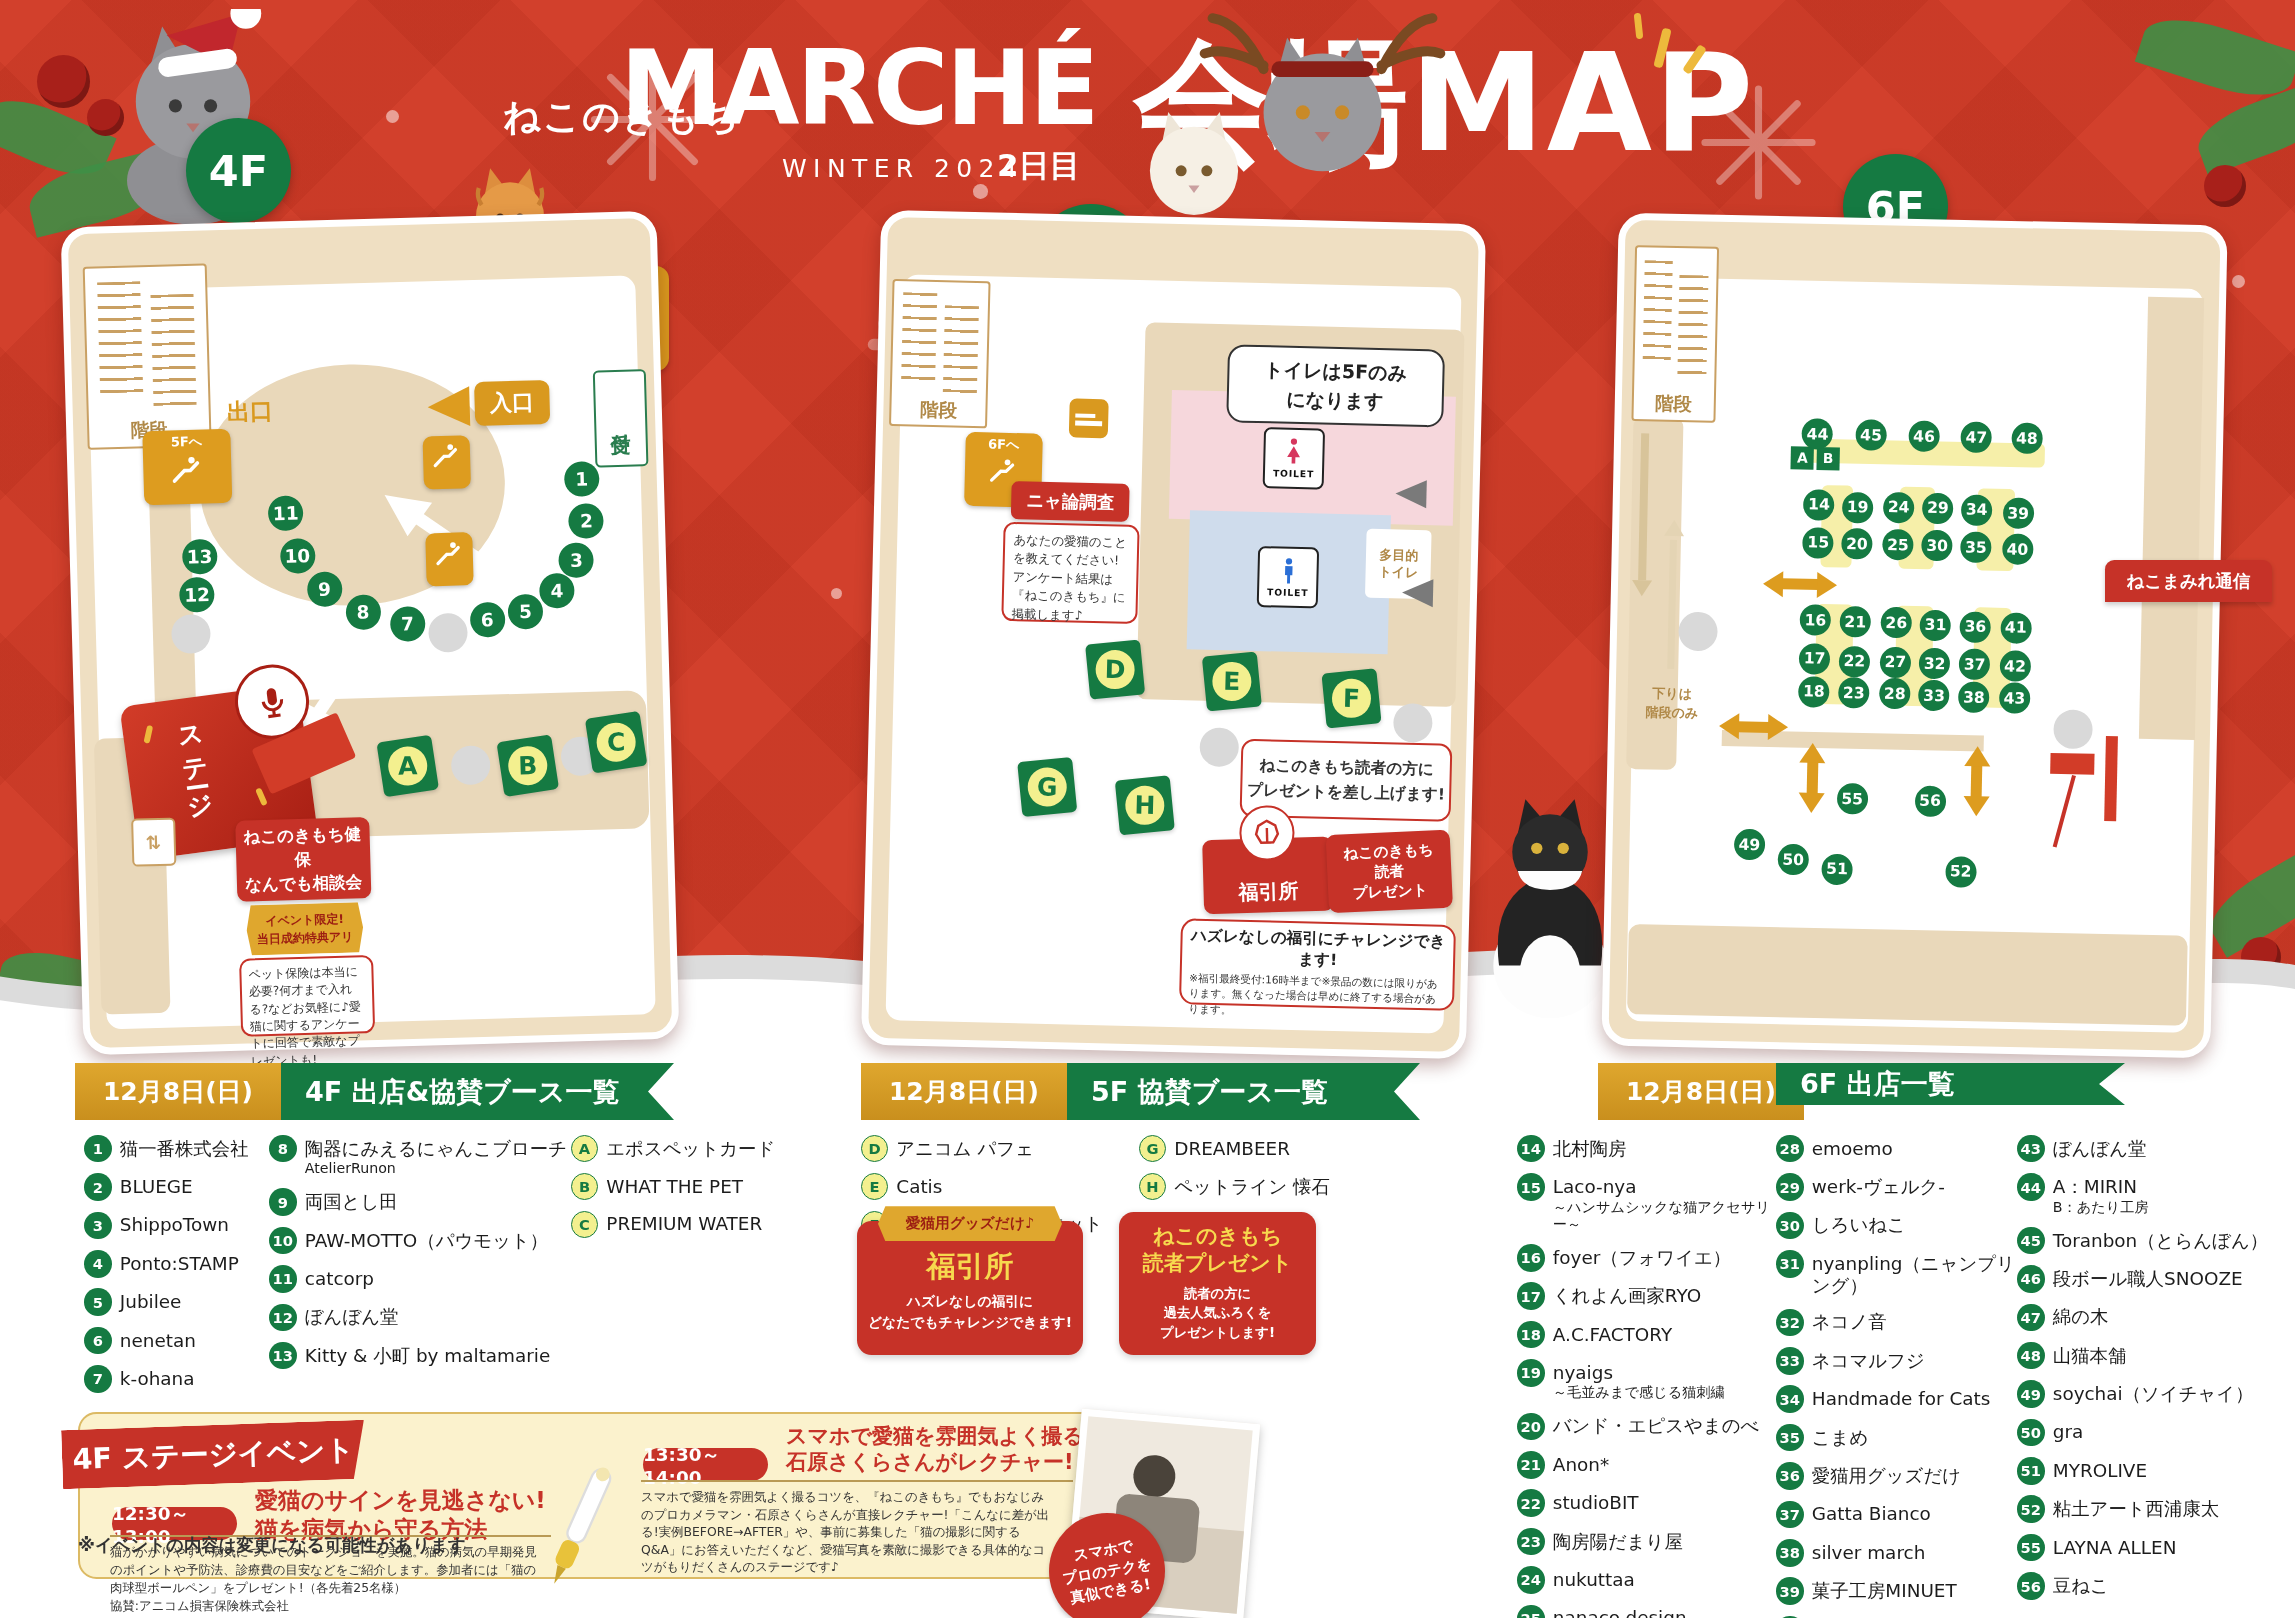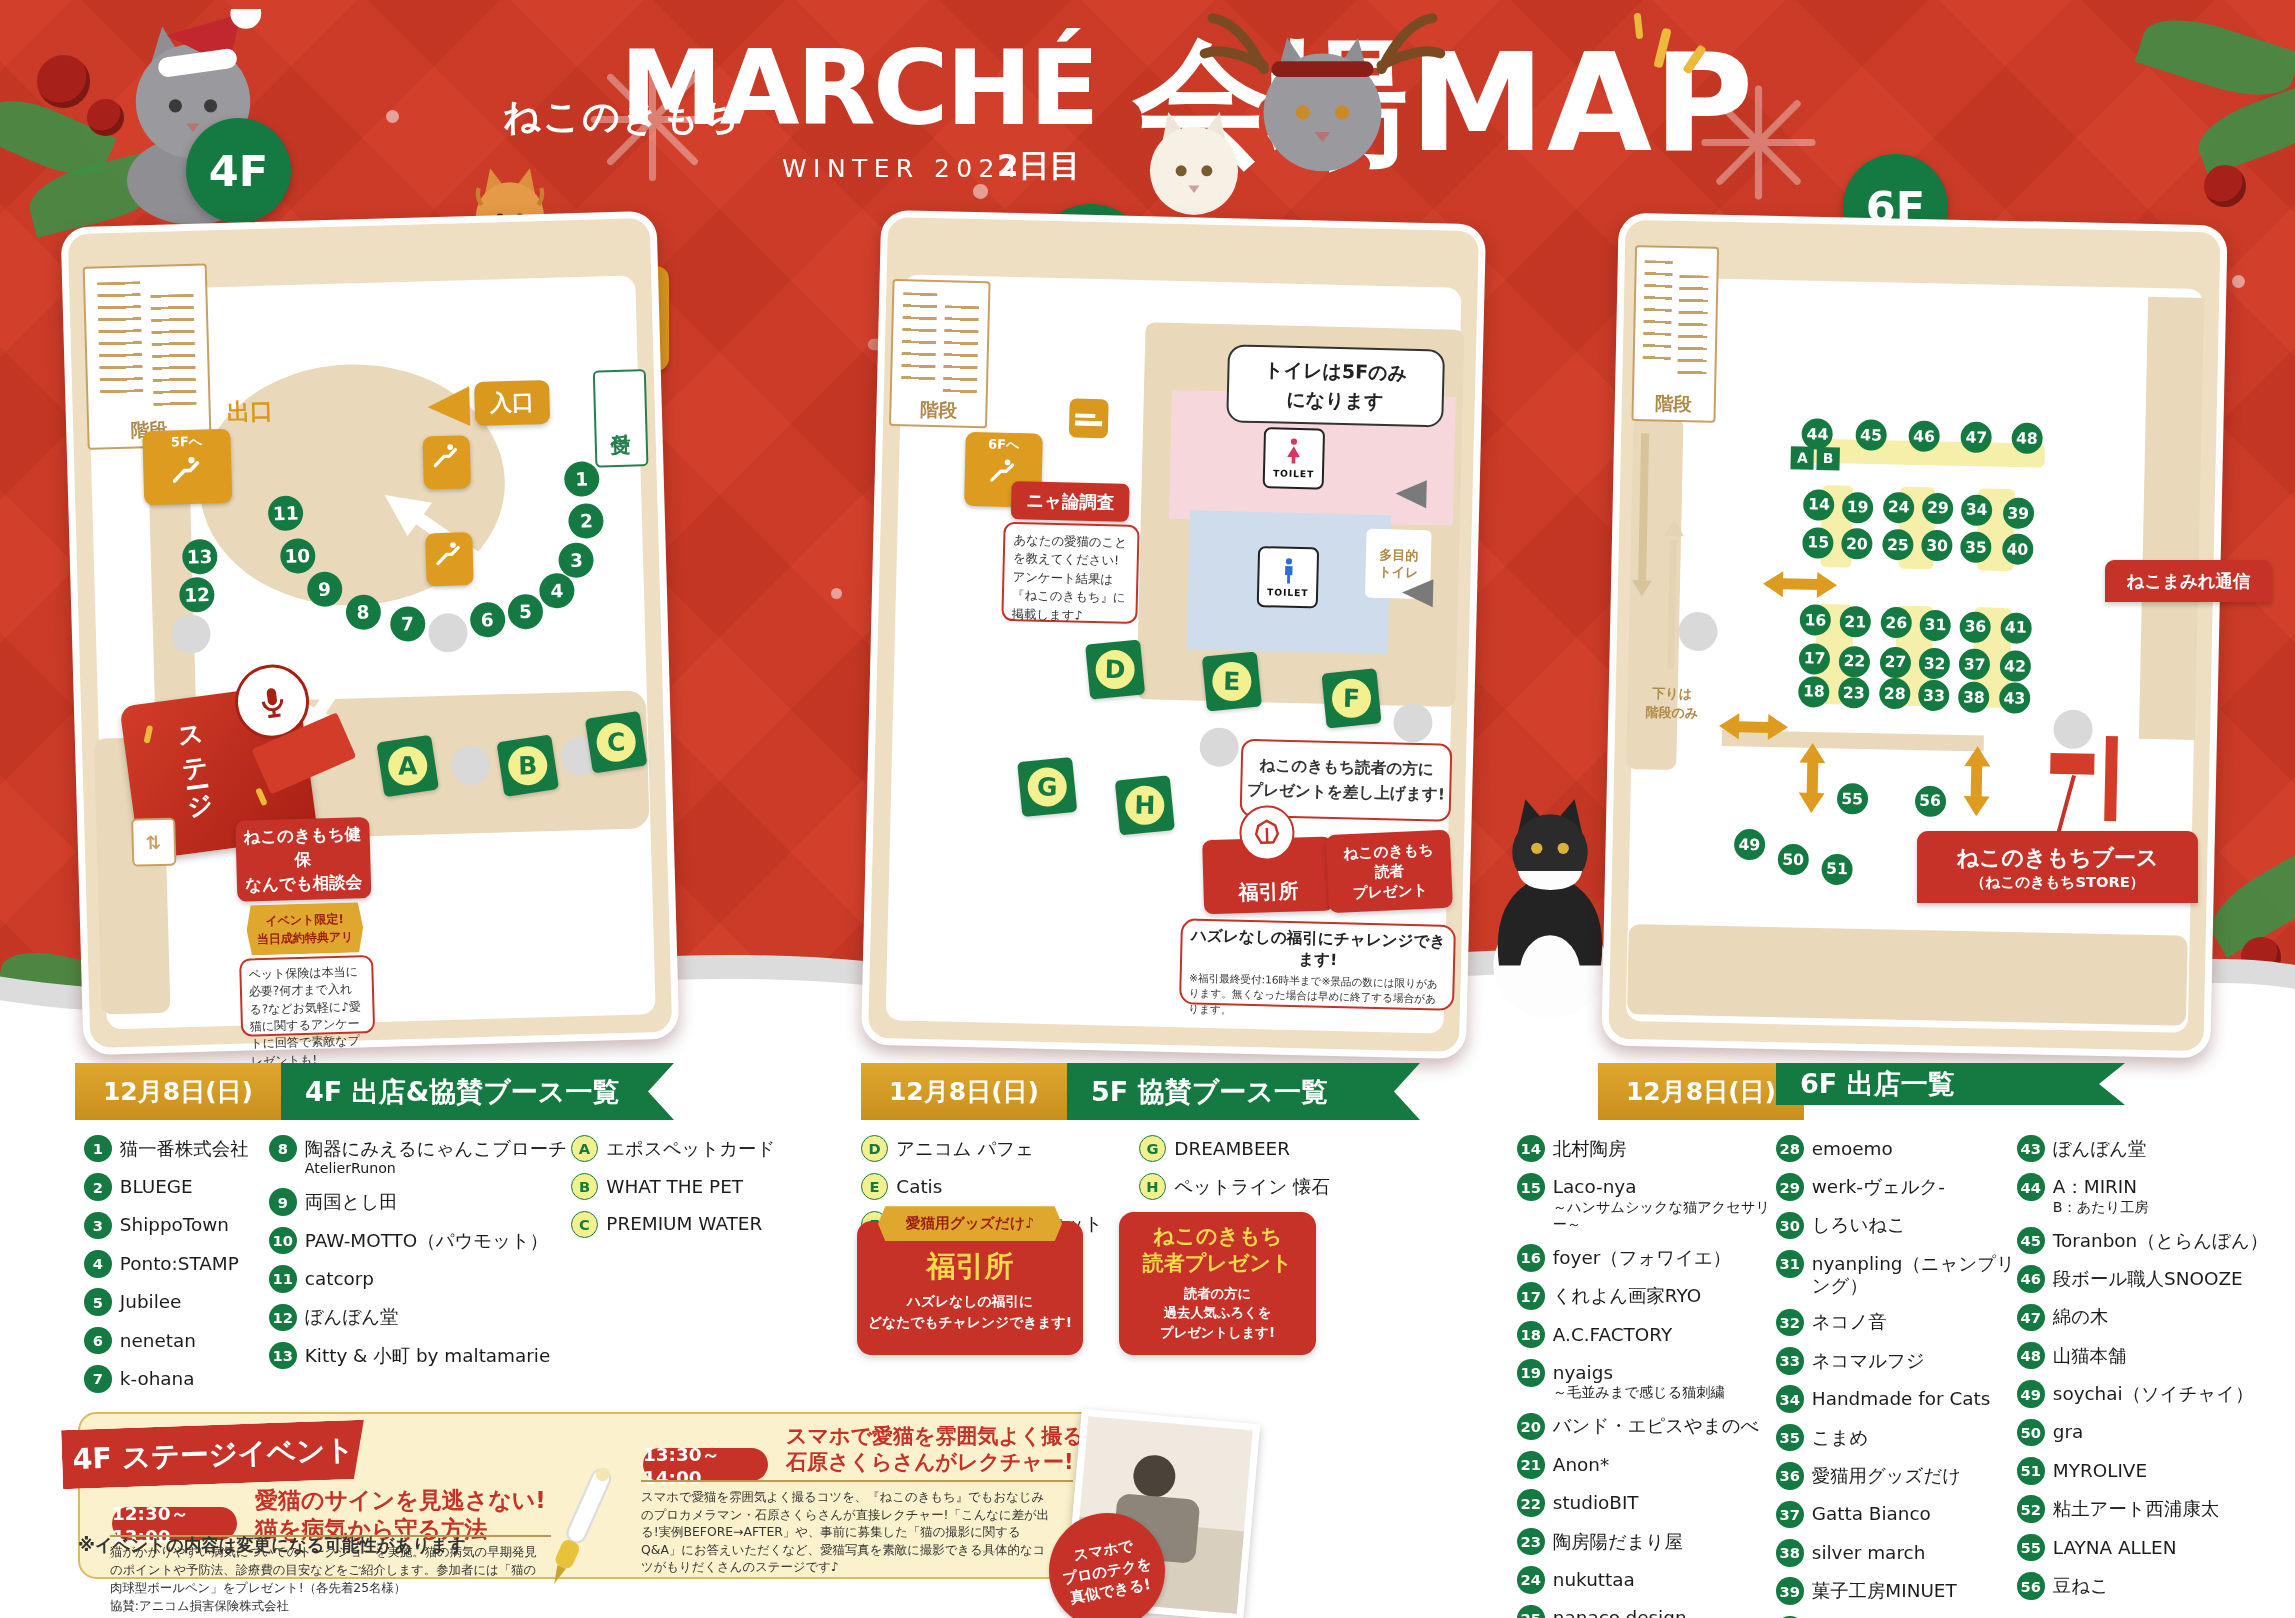--- a/index.html
+++ b/index.html
@@ -557,24 +557,20 @@
   <div style="left:73.2%;top:64%;width:7.4%;height:2.6%;background:#d23c28"></div>
   <div style="left:82.6%;top:61.8%;width:2%;height:10.4%;background:#d23c28"></div>
   <div style="left:75.5%;top:66.5%;width:3.7px;height:9%;background:#c63228;transform:rotate(14deg)"></div>
 </div>
 
 <div class="abs" style="left:2105px;top:560px;width:167px">
   <div class="rcall" style="position:relative;height:42px;font-size:17.4px;border-radius:9.2px 9.2px 0 0">ねこまみれ通信</div>
 </div>
 
 <div class="abs" style="left:1917px;top:831px;width:281px">
-  <div class="rcall" style="position:relative;flex-direction:column;height:72px;border-radius:11px 11px 0 0">
-    <span style="font-size:22px">ねこのきもちブース</span>
-    <span style="font-size:14.7px">（ねこのきもちSTORE）</span>
-  </div>
 </div>
 
 <div class="abs sec-gold" style="left:75px;top:1063px;width:206px;height:57px">12月8日(日)</div>
 <div class="abs sec-green" style="left:281px;top:1063px;width:369px;height:57px">4F 出店&amp;協賛ブース一覧</div>
 
 <div class="abs col" style="left:84px;top:1134px;width:184px">
 
 <div class="li">
       <span class="ln">1</span>
       <span class="lt"><span>猫一番株式会社</span></span>

